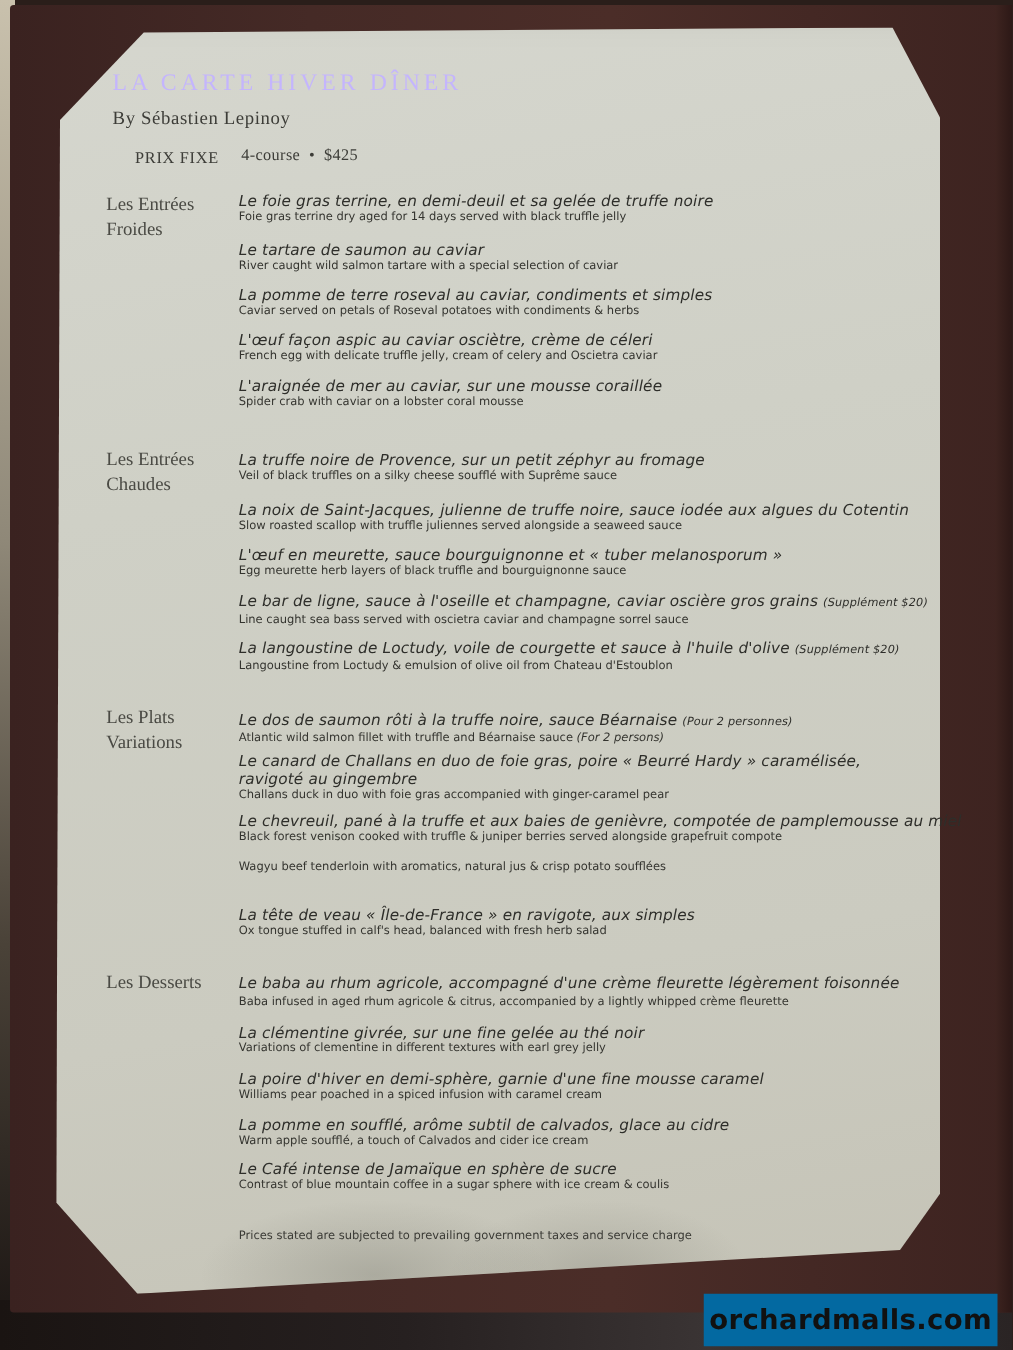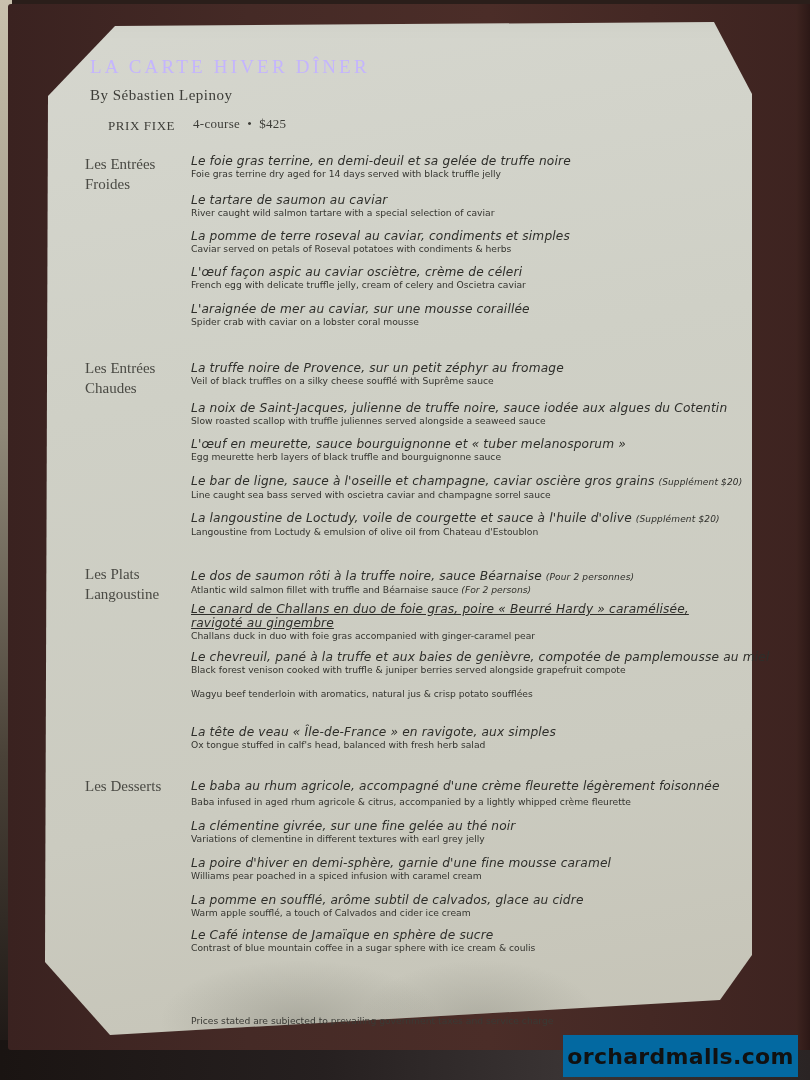--- a/index.html
+++ b/index.html
@@ -47,24 +47,24 @@
   .prix-label { position:absolute; left:90px; top:118px; font-size:13px; letter-spacing:0.6px; color:#3d3d38;margin-left:18px; }
   .prix-info { position:absolute; left:193px; top:116px; font-size:13px; color:#3d3d38; letter-spacing:0.3px; }
   .section-label {
     position:absolute; left:85px; font-size:15px; line-height:20px; color:#4a4a44; width:100px;
   }
   .item { position:absolute; left:191px; width:560px; }
   .item-fr {
     font-style:italic; font-size:12.2px; line-height:14px; color:#2e2e2a; letter-spacing:0.15px;
     white-space:nowrap;
   }
-  .item-fr.wrap { white-space:normal; width:545px;text-decoration:underline; }
+  .item-fr.wrap { white-space:normal; width:545px; }
   .supp { font-size:9px; font-style:italic; }
   .item-en { font-size:9.2px; line-height:11px; color:#34342f; white-space:nowrap; }
-  .footer-note { position:absolute; left:191px; top:983px; font-size:9.2px; color:#3a3a35;margin-top:32px; }
+  .footer-note { position:absolute; left:191px; top:983px; font-size:9.2px; color:#3a3a35; }
   .watermark {
     position:absolute; left:563px; top:1035px; width:235px; height:42px;
     background:#0369a1; display:flex; align-items:center; justify-content:center;
     font-family:"DejaVu Sans", sans-serif; font-weight:bold; font-size:22px; color:#111;
     letter-spacing:0.3px;
   }
 </style>
 </head>
 <body>
 
@@ -132,21 +132,21 @@
   <div class="item" style="top:511px">
     <div class="item-fr">
       <span>La langoustine de Loctudy, voile de courgette et sauce à l'huile d'olive</span>
       <span class="supp">(Supplément $20)</span>
     </div>
     <div class="item-en">Langoustine from Loctudy &amp; emulsion of olive oil from Chateau d'Estoublon</div>
   </div>
 
   <div class="section-label serif" style="top:564px">
     <div>Les Plats</div>
-    <div>Langoustine</div>
+    <div>Variations</div>
   </div>
   <div class="item" style="top:569px">
     <div class="item-fr">
       <span>Le dos de saumon rôti à la truffe noire, sauce Béarnaise</span>
       <span class="supp">(Pour 2 personnes)</span>
     </div>
     <div class="item-en">
       <span>Atlantic wild salmon fillet with truffle and Béarnaise sauce</span>
       <span style="font-style:italic">(For 2 persons)</span>
     </div>

